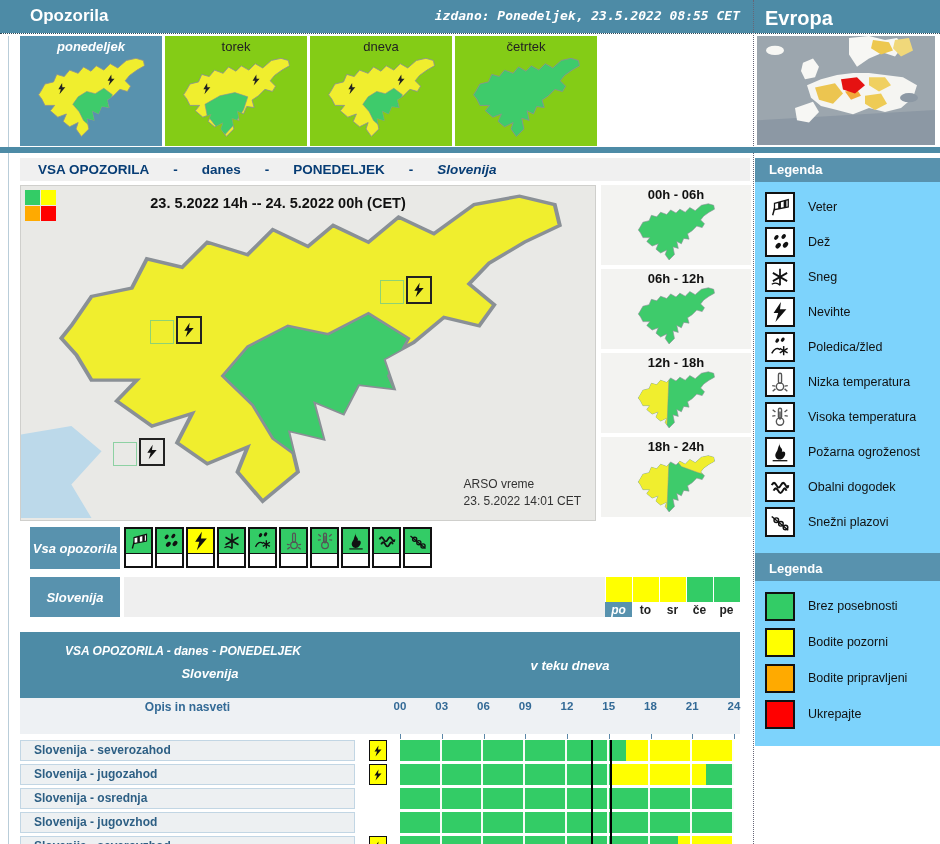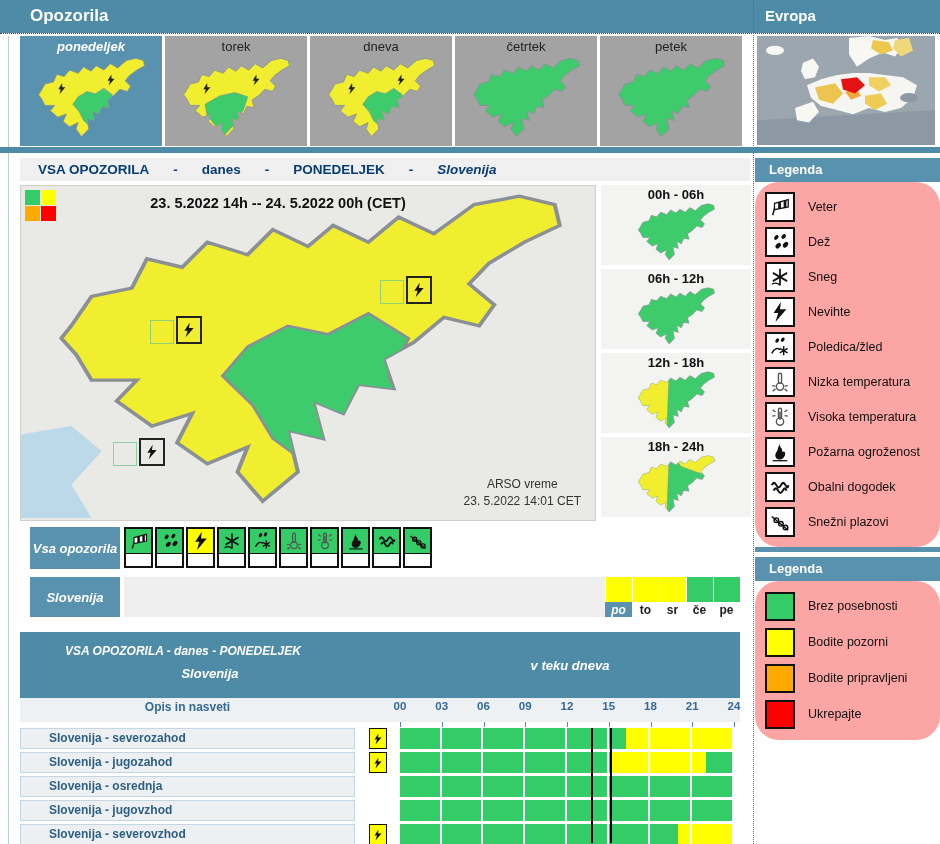--- a/index.html
+++ b/index.html
@@ -8,60 +8,60 @@
     --c-navy:#073d75; --c-steel:#336a96; --c-rowtext:#2d5f84;
   }
   *{margin:0;padding:0;box-sizing:border-box;}
   html,body{background:#fff;}
   body{width:940px;height:844px;position:relative;font-family:"Liberation Sans",sans-serif;overflow:hidden;}
 
   
   .app-header{position:absolute;left:0;top:0;width:940px;height:33px;background:var(--c-teal);text-align:right;}
   .app-title{position:absolute;left:30px;top:6px;color:#fff;font-size:17px;font-weight:bold;}
   .issued{position:absolute;right:200px;top:8px;color:#fff;font-size:13px;font-weight:bold;font-style:italic;font-family:"DejaVu Sans Mono",monospace;}
-  .europe-label{position:absolute;left:765px;top:7px;color:#fff;font-size:15px;font-weight:bold;}
+  .europe-label{position:absolute;left:765px;top:7px;color:#fff;font-size:20px;font-weight:bold;}
   .header-dotline{position:absolute;left:0;top:33px;width:940px;height:0;border-top:1px dotted #2d4a57;}
   .page-vsep{position:absolute;left:753px;top:0;height:844px;width:0;border-left:1px dotted #667;}
   .left-line{position:absolute;left:8px;top:36px;height:808px;width:0;border-left:1px solid #b9cdd9;}
 
   
   .day-strip{position:absolute;left:20px;top:36px;width:726px;height:110px;display:flex;gap:3px;}
-  .tab{width:142px;height:110px;background:#a3a3a3;display:flex;flex-direction:column;cursor:pointer;}
+  .tab{width:142px;height:110px;background:#84cc16;display:flex;flex-direction:column;cursor:pointer;}
   .tab.selected{background:var(--c-teal_light);}
   .tab-label{height:20px;text-align:center;font-size:13px;color:#222;padding-top:3px;}
   .tab.selected .tab-label{color:#fff;font-weight:bold;font-style:italic;}
   .tab-map{flex:1;margin:1px 10px 5px 10px;}
 
   .europe-map{position:absolute;left:757px;top:36px;width:178px;height:109px;cursor:pointer;}
   .section-bar{position:absolute;left:0;top:147px;width:940px;height:6px;background:var(--c-teal);}
 
   
   .warn-title{position:absolute;left:20px;top:158px;width:730px;height:23px;background:#f0f0f0;display:flex;align-items:center;gap:24px;padding-left:18px;color:var(--c-navy);font-size:13.5px;font-weight:bold;}
   .warn-title .region{font-style:italic;}
 
   
   .main-map{position:absolute;left:20px;top:185px;width:576px;height:336px;background:#e9e9e6;border:1px solid #cfcfcc;}
   .main-map .map-svg{position:absolute;left:0;top:6px;width:100%;height:calc(100% - 8px);}
   .map-legend-grid{position:absolute;left:4px;top:4px;width:32px;height:32px;display:grid;grid-template-columns:15px 15px;grid-template-rows:15px 15px;gap:1px;}
   .map-legend-grid div{width:15px;height:15px;}
   .map-period{position:absolute;left:0;right:60px;top:9px;text-align:center;font-size:14.5px;font-weight:bold;color:#111;}
   .warnbox{position:absolute;width:26px;height:28px;border:2px solid #222;display:flex;align-items:center;justify-content:center;}
   .warnbox .ghost{position:absolute;left:-28px;top:2px;width:24px;height:24px;border:1px solid rgba(110,200,140,.75);}
-  .map-credit{position:absolute;right:14px;bottom:10px;text-align:center;font-size:12px;color:#333;line-height:17px;}
+  .map-credit{position:absolute;right:14px;bottom:10px;text-align:left;font-size:12px;color:#333;line-height:17px;}
 
   
   .timeslots{position:absolute;left:601px;top:185px;width:150px;height:336px;}
   .slot{height:80px;margin-bottom:4px;background:#f3f3f1;cursor:pointer;}
   .slot-label{text-align:center;font-size:13px;font-weight:bold;color:#111;padding-top:2px;height:18px;}
   .slot-map{height:60px;margin:0 22px 2px 22px;}
 
   
   .legend{position:absolute;left:755px;width:185px;}
   .legend-head{height:24px;background:var(--c-teal_light);color:#fff;font-size:13px;font-weight:bold;padding:4px 0 0 14px;}
-  .legend-body{background:#fca5a5;padding:7px 0 8px 0;border-radius:24px;}
+  .legend-body{background:#7dd3fc;padding:7px 0 14px 0;}
   .legend-item{display:flex;align-items:center;height:35px;}
   .icon-box{width:30px;height:30px;margin-left:10px;background:#fff;border:2px solid #111;display:flex;align-items:center;justify-content:center;flex:none;}
   .legend-item .lbl{margin-left:13px;font-size:12.5px;color:#111;}
   .legend-foot{height:5px;background:var(--c-teal_light);}
   .color-box{width:30px;height:29px;margin-left:10px;border:2px solid #111;flex:none;}
   .legend.levels .legend-item{height:36px;}
 
   .glyph{width:22px;height:22px;display:block;}
 
   
@@ -82,30 +82,30 @@
   .day-cell .dl{height:15px;text-align:center;font-size:12px;font-weight:bold;color:#222;padding-top:1px;}
   .day-cell.selected .dl{background:var(--c-teal_light);color:#fff;font-style:italic;}
 
   
   .warn-table{position:absolute;left:20px;top:632px;width:720px;}
   .t-header{height:66px;background:var(--c-teal);display:grid;grid-template-columns:380px 1fr;color:#fff;}
   .t-header .lft{padding-top:12px;}
   .t-header .l1{margin-left:45px;font-size:12px;font-weight:bold;font-style:italic;}
   .t-header .l2{text-align:center;font-size:13px;font-weight:bold;font-style:italic;margin-top:8px;}
   .t-header .rgt{display:flex;align-items:center;justify-content:center;font-size:13px;font-weight:bold;font-style:italic;}
-  .t-sub{height:24px;background:#eef1f4;display:grid;grid-template-columns:335px 45px 334px;}
+  .t-sub{height:36px;background:#eef1f4;display:grid;grid-template-columns:335px 45px 334px;}
   .t-sub .desc{text-align:center;font-size:12px;font-weight:bold;color:var(--c-steel);padding-top:2px;}
   .t-sub .hours{position:relative;}
   .t-sub .hours span{position:absolute;top:2px;transform:translateX(-50%);font-size:11.5px;font-weight:bold;color:var(--c-steel);}
   .t-ticks{height:5px;display:grid;grid-template-columns:335px 45px 334px;}
   .t-ticks .tk{position:relative;}
   .t-ticks .tk i{position:absolute;top:0;width:1px;height:5px;background:#5b87a8;}
   .t-rows{position:relative;width:714px;margin-top:1px;}
   .t-row{display:grid;grid-template-columns:335px 45px 334px;height:21px;margin-bottom:3px;}
-  .t-row .rl{background:#edf0f2;border:1px solid #c2d6e4;font-size:12px;font-weight:bold;color:var(--c-rowtext);padding-left:28px;line-height:19px;}
+  .t-row .rl{background:#edf0f2;border:1px solid #c2d6e4;font-size:12px;font-weight:bold;color:var(--c-rowtext);padding-left:13px;line-height:19px;}
   .t-row .ri{background:#fff;display:flex;align-items:center;justify-content:center;}
   .storm-chip{width:18px;height:21px;background:var(--c-yellow);border:1px solid #111;display:flex;align-items:center;justify-content:center;}
   .storm-chip svg{width:12px;height:16px;}
   .t-row .bar{position:relative;background:#fff;overflow:hidden;}
   .seg{position:absolute;top:0;bottom:0;}
   .bar .gridlines{position:absolute;inset:0;background:repeating-linear-gradient(to right,transparent 0,transparent calc(12.5% - 2px),rgba(255,255,255,.95) calc(12.5% - 2px),rgba(255,255,255,.95) 12.5%);}
   .t-marker{position:absolute;top:0;bottom:2px;width:2px;background:#000;z-index:5;}
   .t-footer{height:6px;background:var(--c-teal);margin-top:0px;width:720px;}
 </style>
 </head>
@@ -179,20 +179,21 @@
   <symbol id="sym-avalanche" viewBox="0 0 24 24">
     <line x1="3" y1="6" x2="21" y2="21" stroke="#111" stroke-width="1.6"></line>
     <circle cx="8" cy="10" r="2.5" fill="none" stroke="#111" stroke-width="1.6"></circle>
     <circle cx="13" cy="14" r="2.5" fill="none" stroke="#111" stroke-width="1.6"></circle>
     <circle cx="18" cy="18" r="2.5" fill="none" stroke="#111" stroke-width="1.6"></circle>
   </symbol>
 </svg>
 
 <div class="app-header">
   <div class="app-title">Opozorila</div>
+  <div class="issued">izdano: Ponedeljek, 23.5.2022 08:55 CET</div>
   <div class="europe-label">Evropa</div>
 </div>
 <div class="header-dotline"></div>
 <div class="page-vsep"></div>
 <div class="left-line"></div>
 
 <div class="day-strip">
   <div class="tab selected">
     <div class="tab-label">ponedeljek</div>
     <div class="tab-map">
@@ -240,33 +241,20 @@
           <polygon points="76,16 72.5,22 74.8,22 73.5,26.5 79,20 76.2,20" fill="#222"></polygon>
         </svg>
       </div>
   </div>
   <div class="tab">
     <div class="tab-label">četrtek</div>
     <div class="tab-map">
         <svg viewBox="0 0 114 78" preserveAspectRatio="xMidYMid meet" style="width:100%;height:100%;display:block">
           <defs>
             <clipPath id="cp4">
-              <polygon points="10,32 14,25 22,23 25,16 32,18 37,12 45,15 50,9 57,13 62,8 69,12 75,6 82,10 90,3 99,1 106,3 107,8 100,12 93,17 89,22 94,27 91,32 84,30 78,36 72,40 74,47 67,46 64,53 58,50 60,59 53,57 55,67 48,74 43,67 45,61 37,65 31,60 34,53 26,56 19,50 23,45 14,45 11,39 8,35"></polygon>
-            </clipPath>
-          </defs>
-          <polygon points="10,32 14,25 22,23 25,16 32,18 37,12 45,15 50,9 57,13 62,8 69,12 75,6 82,10 90,3 99,1 106,3 107,8 100,12 93,17 89,22 94,27 91,32 84,30 78,36 72,40 74,47 67,46 64,53 58,50 60,59 53,57 55,67 48,74 43,67 45,61 37,65 31,60 34,53 26,56 19,50 23,45 14,45 11,39 8,35" fill="#3ecb6b" stroke="#8a9096" stroke-width="0.8"></polygon>
-        </svg>
-      </div>
-  </div>
-  <div class="tab">
-    <div class="tab-label">petek</div>
-    <div class="tab-map">
-        <svg viewBox="0 0 114 78" preserveAspectRatio="xMidYMid meet" style="width:100%;height:100%;display:block">
-          <defs>
-            <clipPath id="cp5">
               <polygon points="10,32 14,25 22,23 25,16 32,18 37,12 45,15 50,9 57,13 62,8 69,12 75,6 82,10 90,3 99,1 106,3 107,8 100,12 93,17 89,22 94,27 91,32 84,30 78,36 72,40 74,47 67,46 64,53 58,50 60,59 53,57 55,67 48,74 43,67 45,61 37,65 31,60 34,53 26,56 19,50 23,45 14,45 11,39 8,35"></polygon>
             </clipPath>
           </defs>
           <polygon points="10,32 14,25 22,23 25,16 32,18 37,12 45,15 50,9 57,13 62,8 69,12 75,6 82,10 90,3 99,1 106,3 107,8 100,12 93,17 89,22 94,27 91,32 84,30 78,36 72,40 74,47 67,46 64,53 58,50 60,59 53,57 55,67 48,74 43,67 45,61 37,65 31,60 34,53 26,56 19,50 23,45 14,45 11,39 8,35" fill="#3ecb6b" stroke="#8a9096" stroke-width="0.8"></polygon>
         </svg>
       </div>
   </div>
 </div>
 
 <div class="europe-map">

